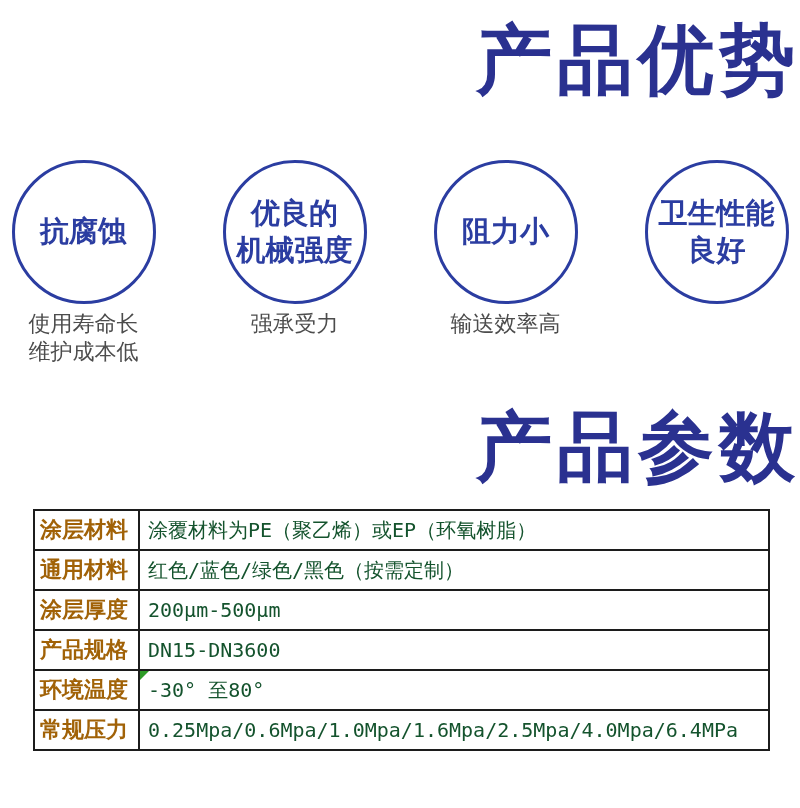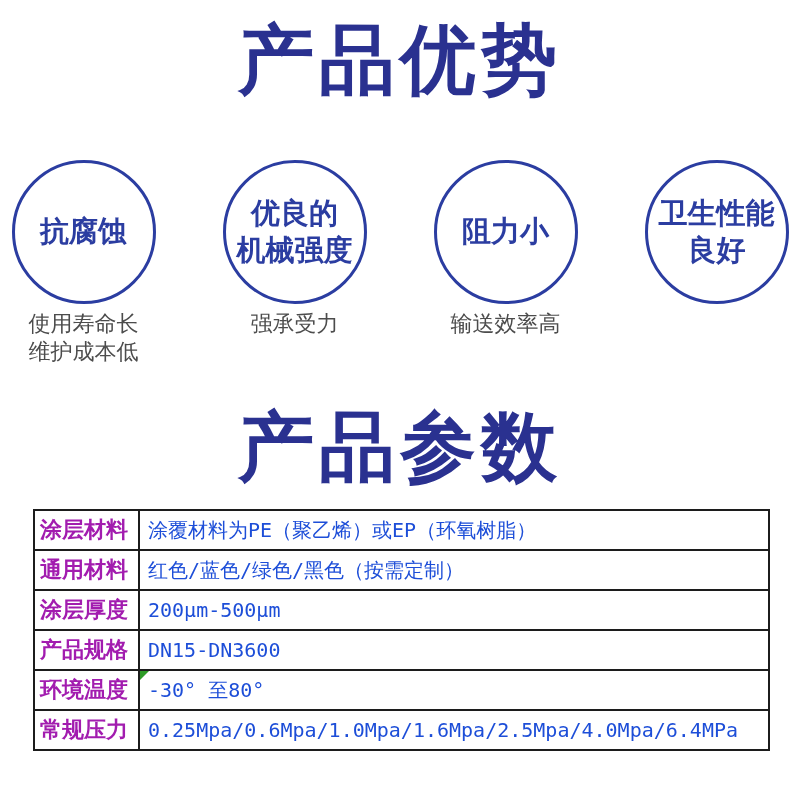--- a/index.html
+++ b/index.html
@@ -10,21 +10,21 @@
     --marker-green:#2e9b27;
   }
   *{box-sizing:border-box;}
   html,body{margin:0;padding:0;}
   body{
     width:800px;height:808px;background:#ffffff;
     font-family:"Liberation Sans",sans-serif;
     overflow:hidden;
   }
   .section-title{
-    margin:0;text-align:center;
+    margin:0;text-align:right;
     font-family:"DejaVu Sans",sans-serif;
     font-size:76px;font-weight:900;letter-spacing:5px;
     color:var(--title-navy);line-height:1.1;
     white-space:nowrap;
   }
   .title-advantages{padding-top:18px;}
   .title-parameters{margin-top:38px;}
 
   .circles-row{
     display:flex;justify-content:center;
@@ -54,26 +54,26 @@
     margin:21px 0 0 33px;width:737px;
     border-collapse:collapse;table-layout:fixed;
   }
   table.params th,table.params td{
     border:2px solid var(--table-border);
     height:40px;vertical-align:middle;
     overflow:hidden;white-space:nowrap;
   }
   table.params th{
     width:105px;text-align:left;padding:0 2px 0 5px;
-    font-size:22px;font-weight:bold;color:#a21caf;
+    font-size:22px;font-weight:bold;color:#a16207;
     font-family:"Liberation Sans",sans-serif;
   }
   table.params td{
     position:relative;padding:0 4px 0 8px;
-    font-size:20px;color:#1d4ed8;
+    font-size:20px;color:#14532d;
     font-family:"DejaVu Sans Mono",monospace;
   }
   .corner-marker{
     position:absolute;top:0;left:0;width:0;height:0;
     border-top:9px solid var(--marker-green);
     border-right:9px solid transparent;
   }
 </style>
 </head>
 <body>

